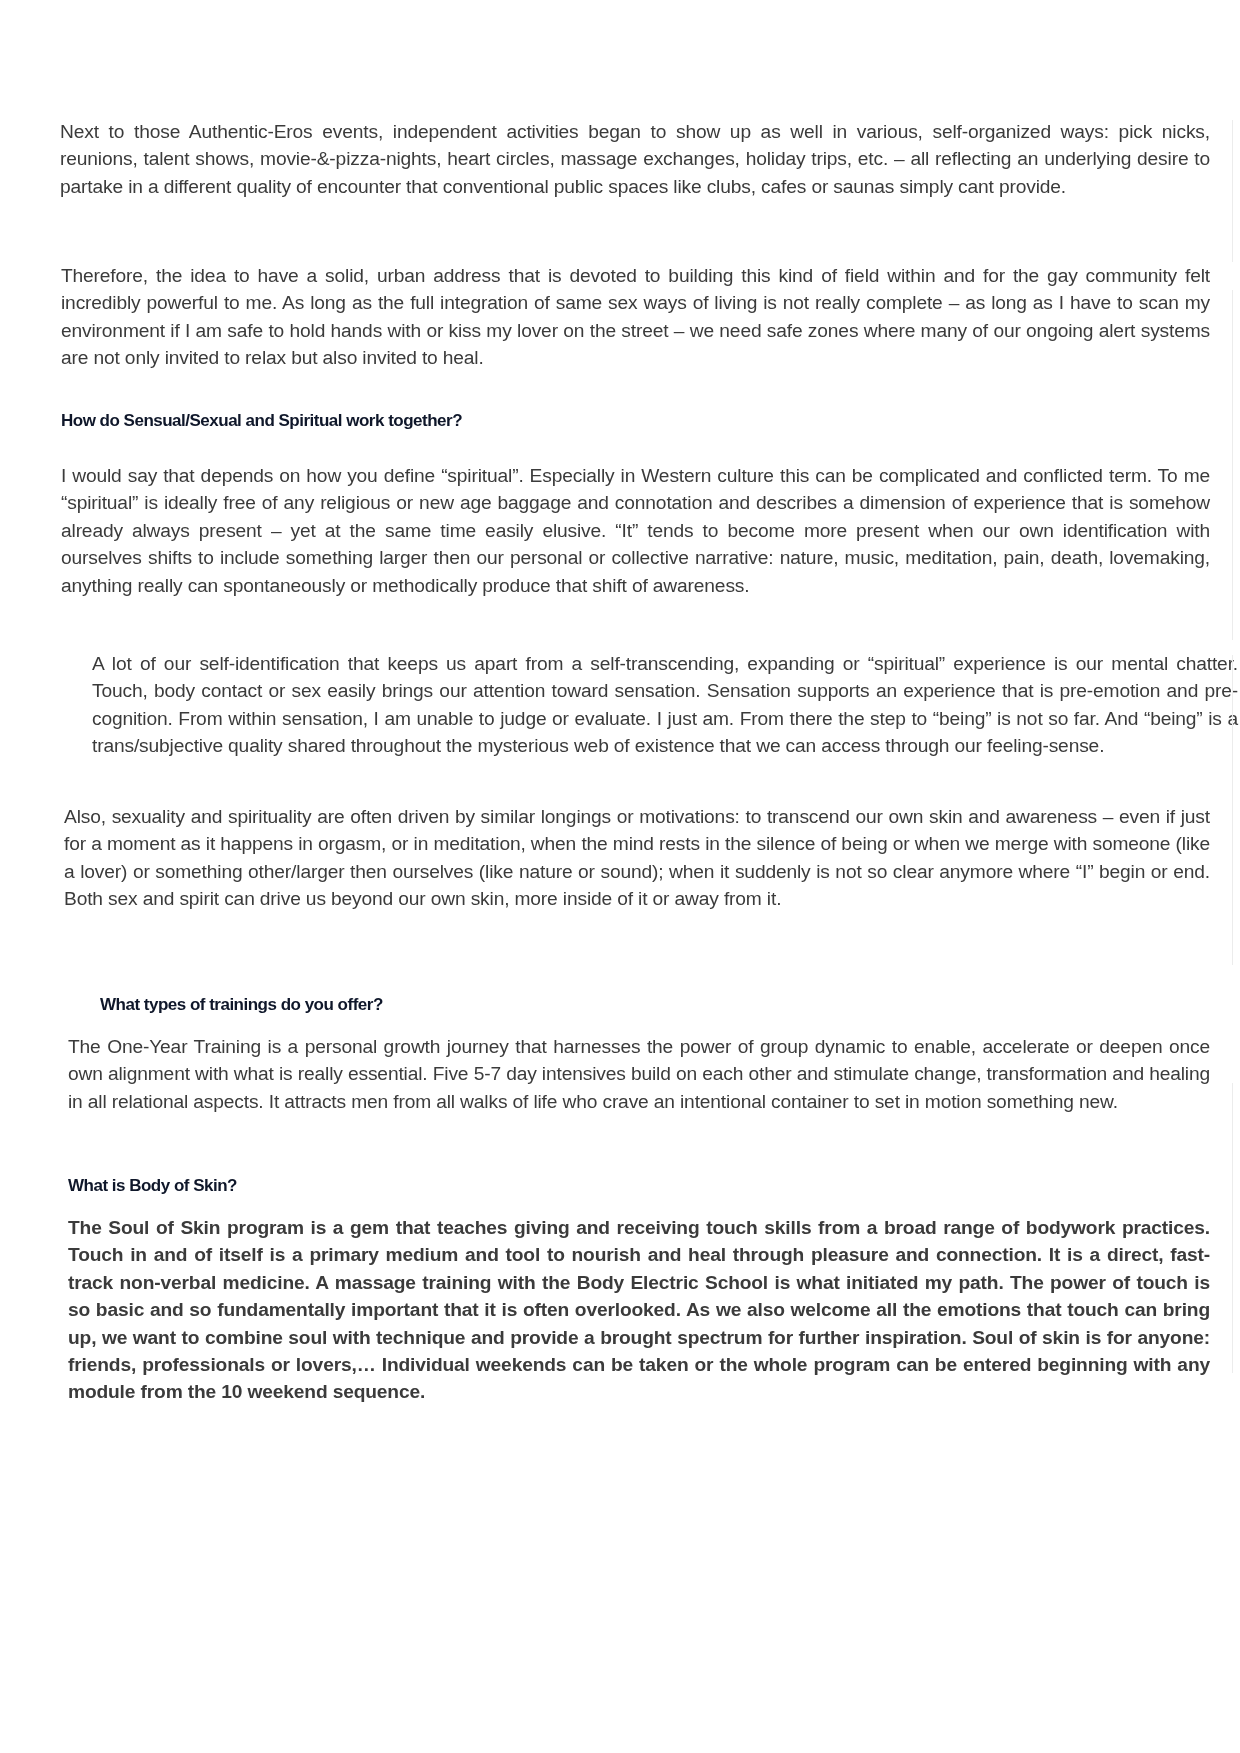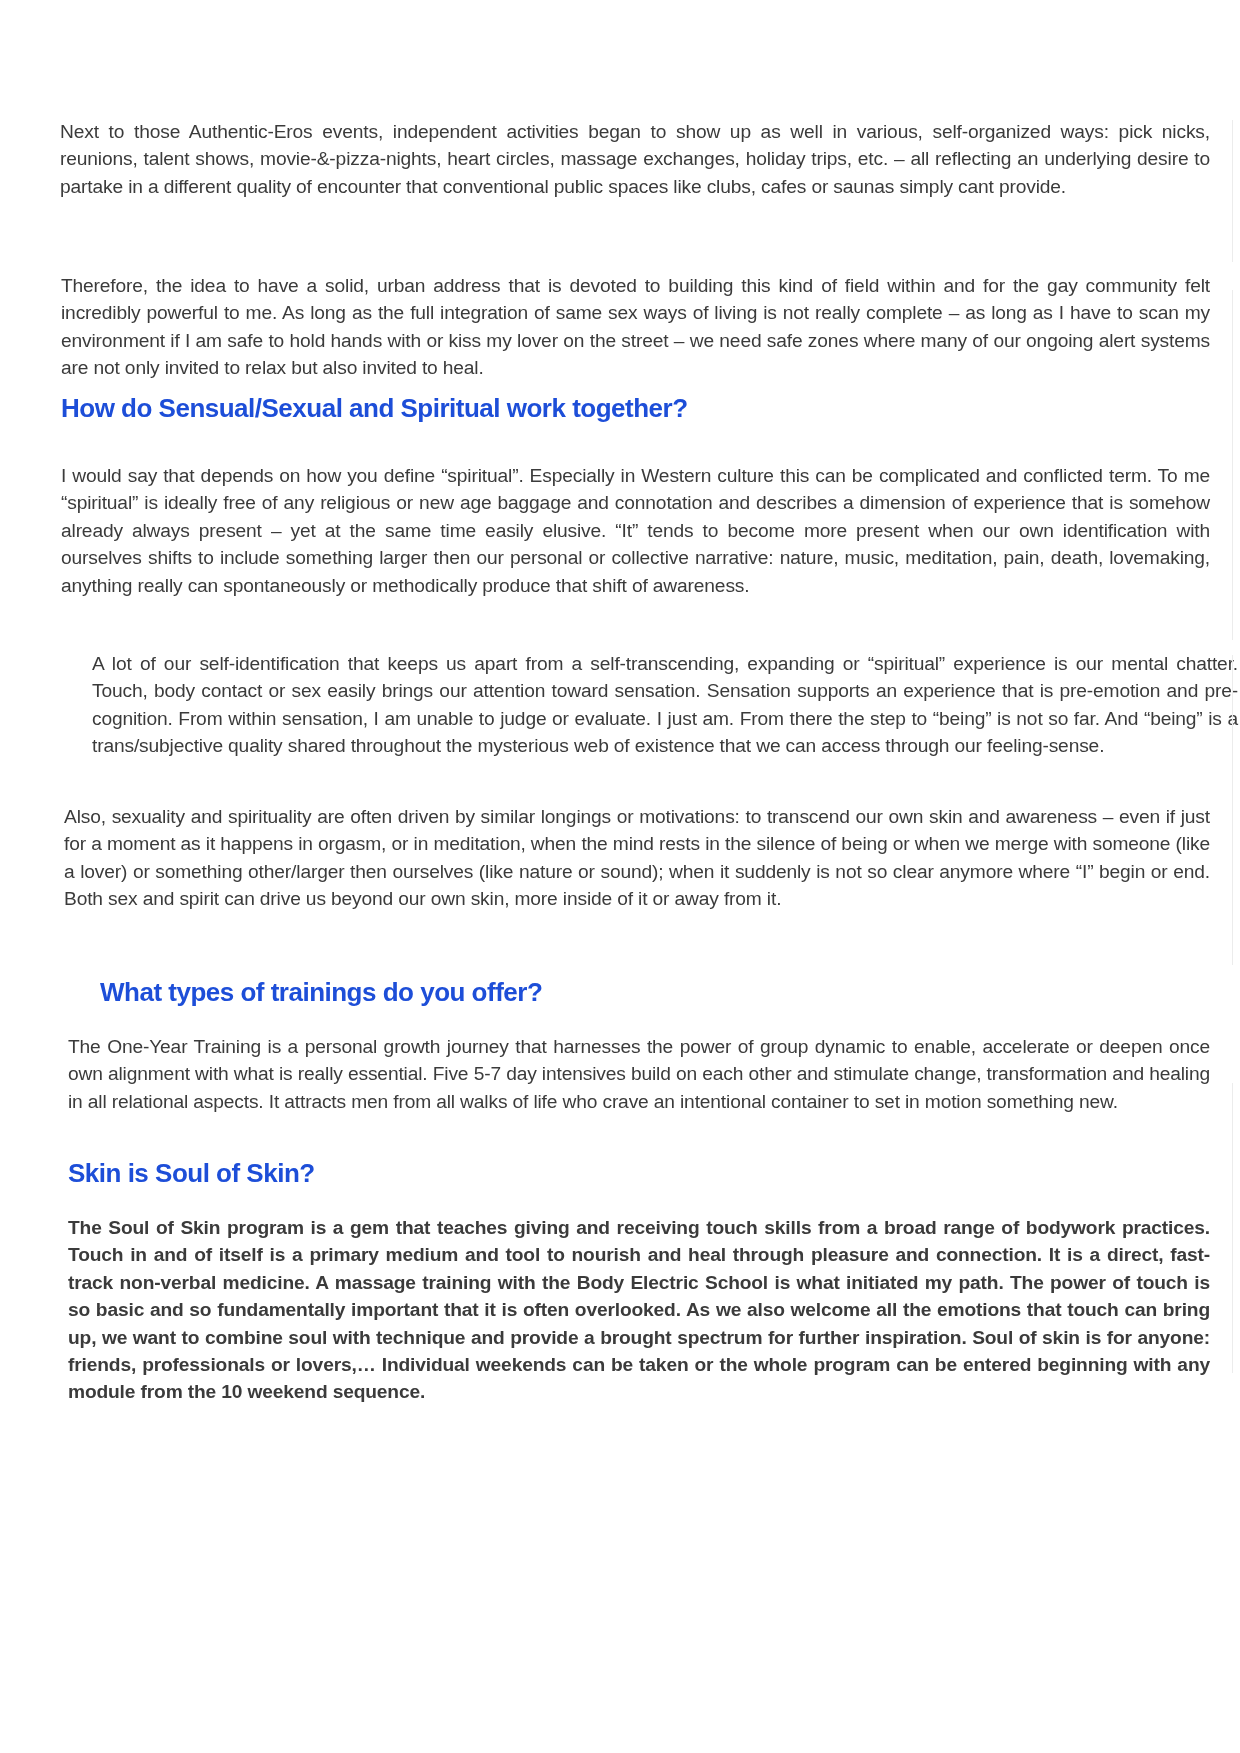--- a/index.html
+++ b/index.html
@@ -22,44 +22,44 @@
     }
     .text {
       font-size: 19.2px;
       line-height: 27.4px;
       text-align: justify;
       text-align-last: left;
       letter-spacing: -0.15px;
       margin: 0;
     }
     .heading {
-      font-size: 26px;
+      font-size: 17px;
       line-height: 27px;
       font-weight: bold;
-      color: #1d4ed8;
-      margin: 0;
+      color: #0f172a;
+      margin: 12px;
       letter-spacing: -0.5px;
     }
     .edge-rule {
       position: absolute;
       left: 1232px;
       width: 1px;
       background: #ececec;
     }
   </style>
 </head>
 <body>
 
 <div>
 
   <div class="block" style="top:118px;">
     <p class="text" style="margin-left:60px; width:1150px;">Next to those Authentic-Eros events, independent activities began to show up as well in various, self-organized ways: pick nicks, reunions, talent shows, movie-&amp;-pizza-nights, heart circles, massage exchanges, holiday trips, etc. – all reflecting an underlying desire to partake in a different quality of encounter that conventional public spaces like clubs, cafes or saunas simply cant provide.</p>
   </div>
 
-  <div class="block" style="top:272px;">
+  <div class="block" style="top:262px;">
     <p class="text" style="margin-left:61px; width:1149px;">Therefore, the idea to have a solid, urban address that is devoted to building this kind of field within and for the gay community felt incredibly powerful to me. As long as the full integration of same sex ways of living is not really complete – as long as I have to scan my environment if I am safe to hold hands with or kiss my lover on the street – we need safe zones where many of our ongoing alert systems are not only invited to relax but also invited to heal.</p>
   </div>
 
   <div class="block" style="top:395px;">
     <h2 class="heading" style="margin-left:61px;">How do Sensual/Sexual and Spiritual work together?</h2>
   </div>
 
   <div class="block" style="top:462px;">
     <p class="text" style="margin-left:61px; width:1149px;">I would say that depends on how you define “spiritual”. Especially in Western culture this can be complicated and conflicted term. To me “spiritual” is ideally free of any religious or new age baggage and connotation and describes a dimension of experience that is somehow already always present – yet at the same time easily elusive. “It” tends to become more present when our own identification with ourselves shifts to include something larger then our personal or collective narrative: nature, music, meditation, pain, death, lovemaking, anything really can spontaneously or methodically produce that shift of awareness.</p>
   </div>
@@ -74,21 +74,21 @@
 
   <div class="block" style="top:979px;padding-left:32px;">
     <h2 class="heading" style="margin-left:68px;">What types of trainings do you offer?</h2>
   </div>
 
   <div class="block" style="top:1033px;">
     <p class="text" style="margin-left:68px; width:1142px;">The One-Year Training is a personal growth journey that harnesses the power of group dynamic to enable, accelerate or deepen once own alignment with what is really essential. Five 5-7 day intensives build on each other and stimulate change, transformation and healing in all relational aspects. It attracts men from all walks of life who crave an intentional container to set in motion something new.</p>
   </div>
 
   <div class="block" style="top:1160px;">
-    <h2 class="heading" style="margin-left:68px;">Skin is Soul of Skin?</h2>
+    <h2 class="heading" style="margin-left:68px;">What is Body of Skin?</h2>
   </div>
 
   <div class="block" style="top:1214px;font-weight:bold;">
     <p class="text" style="margin-left:68px; width:1142px;">The Soul of Skin program is a gem that teaches giving and receiving touch skills from a broad range of bodywork practices. Touch in and of itself is a primary medium and tool to nourish and heal through pleasure and connection. It is a direct, fast-track non-verbal medicine. A massage training with the Body Electric School is what initiated my path. The power of touch is so basic and so fundamentally important that it is often overlooked. As we also welcome all the emotions that touch can bring up, we want to combine soul with technique and provide a brought spectrum for further inspiration. Soul of skin is for anyone: friends, professionals or lovers,… Individual weekends can be taken or the whole program can be entered beginning with any module from the 10 weekend sequence.</p>
   </div>
 
   <div class="edge-rule" style="top:120px; height:142px;"></div>
   <div class="edge-rule" style="top:290px; height:350px;"></div>
   <div class="edge-rule" style="top:655px; height:310px;"></div>
   <div class="edge-rule" style="top:1083px; height:290px;"></div>

